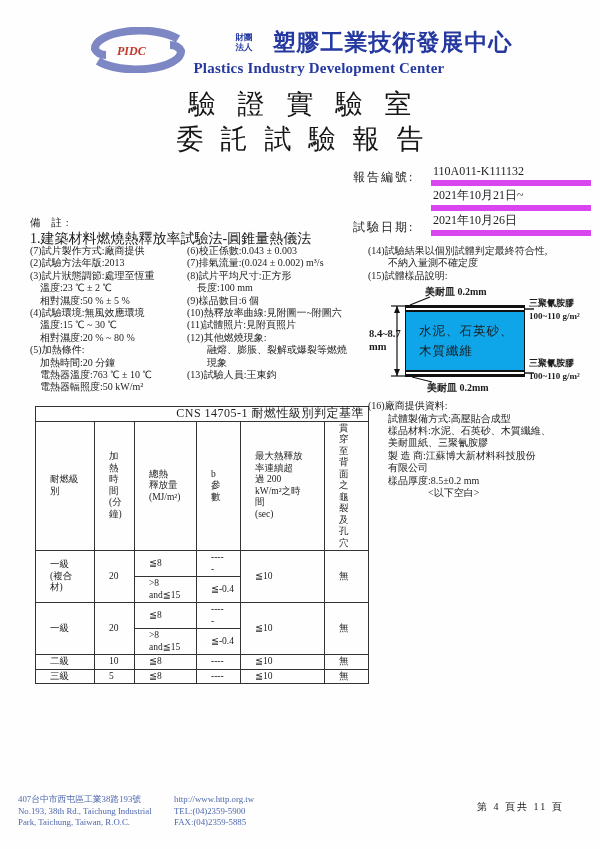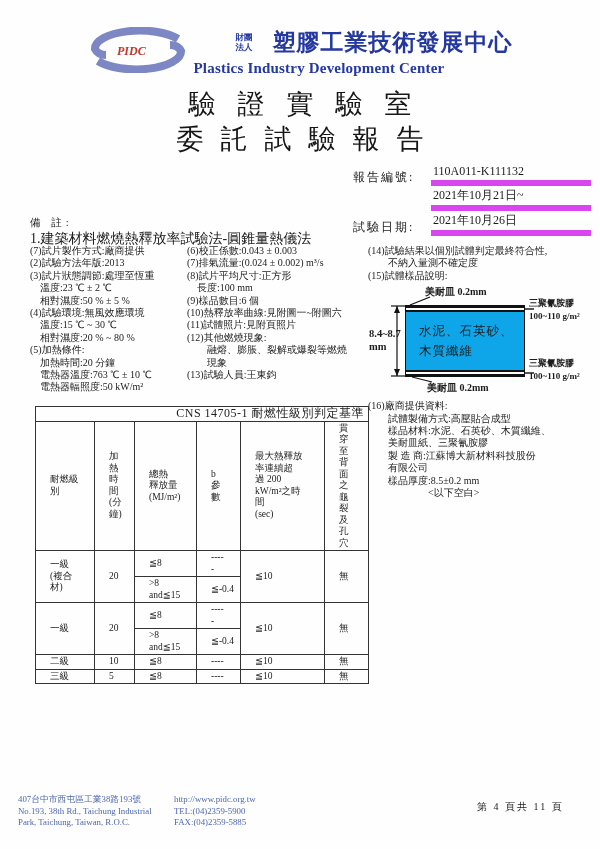--- a/index.html
+++ b/index.html
@@ -255,19 +255,19 @@
     </tr>
   </tbody>
     </table>
 
   <div class="footer-col fc-left">
       <div>407台中市西屯區工業38路193號</div>
       <div>No.193, 38th Rd., Taichung Industrial</div>
       <div>Park, Taichung, Taiwan, R.O.C.</div>
     </div>
   <div class="footer-col fc-mid">
-      <div>http://www.pidc.org.tw</div>
+      <div>http://www.http.org.tw</div>
       <div>TEL:(04)2359-5900</div>
       <div>FAX:(04)2359-5885</div>
     </div>
   <div class="page-num">第 4 頁共 11 頁</div>
 
 </div>
 
 </body></html>

